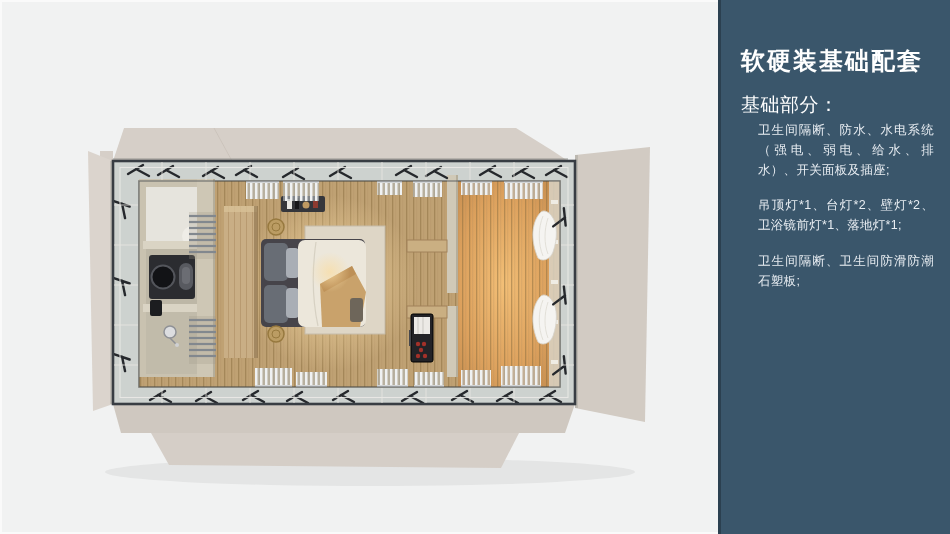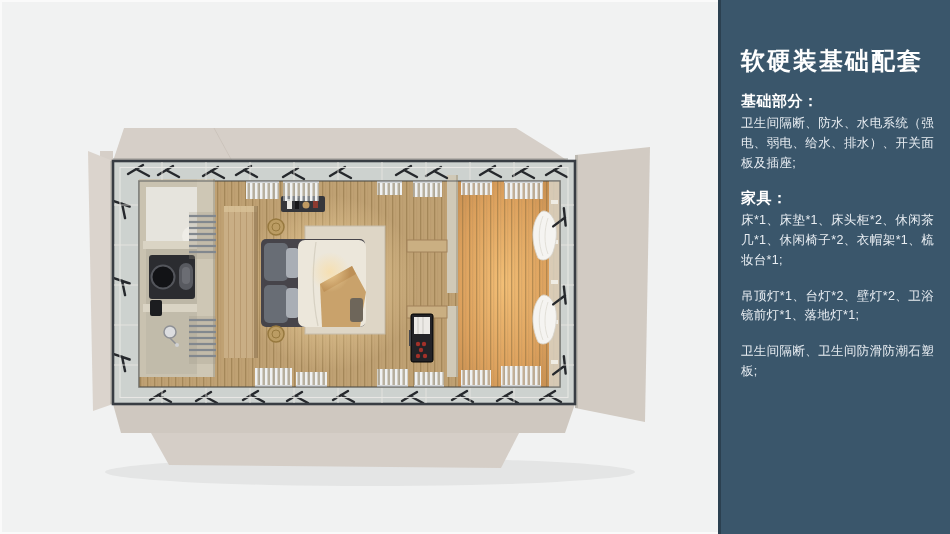--- a/index.html
+++ b/index.html
@@ -19,25 +19,25 @@
     border-left:3px solid var(--panel-edge,#2b4050);
     color:var(--panel-title,#fff);
     padding:0 16px 0 20px;
   }
   .info-panel h1 {
     margin:48px 0 19px 0; font-size:24px; line-height:1.05;
     font-weight:bold; letter-spacing:2px; color:var(--panel-title,#fff);
     white-space:nowrap;
   }
   .info-panel h2 {
-    margin:16px 0 3px 0; font-size:15px; font-weight:bold; letter-spacing:.5px;
+    margin:16px 0 3px 0; font-size:19px; font-weight:normal; letter-spacing:.5px;
     color:var(--panel-title,#fff);
   }
   .info-panel p {
-    margin:0 0 16px 0; font-size:12.5px; line-height:1.58;
+    margin:0 0 16px 17px; font-size:12.5px; line-height:1.58;
     color:var(--panel-body,#e8edf2); letter-spacing:.3px;
     text-align:justify;
   }
 </style>
 </head>
 <body>
 
 <div class="slide">
 
   <div class="render-area">
@@ -355,24 +355,20 @@
   </div>
 
   <aside class="info-panel">
     <h1>软硬装基础配套</h1>
 
     <section>
       <h2>基础部分：</h2>
       <p>卫生间隔断、防水、水电系统（强电、弱电、给水、排水）、开关面板及插座;</p>
     </section>
 
-    <section>
-      <h2>家具：</h2>
-      <p>床*1、床垫*1、床头柜*2、休闲茶几*1、休闲椅子*2、衣帽架*1、梳妆台*1;</p>
-    </section>
 
     <section>
       <p>吊顶灯*1、台灯*2、壁灯*2、卫浴镜前灯*1、落地灯*1;</p>
     </section>
 
     <section>
     </section>
 
     <section>
       <p>卫生间隔断、卫生间防滑防潮石塑板;</p>

